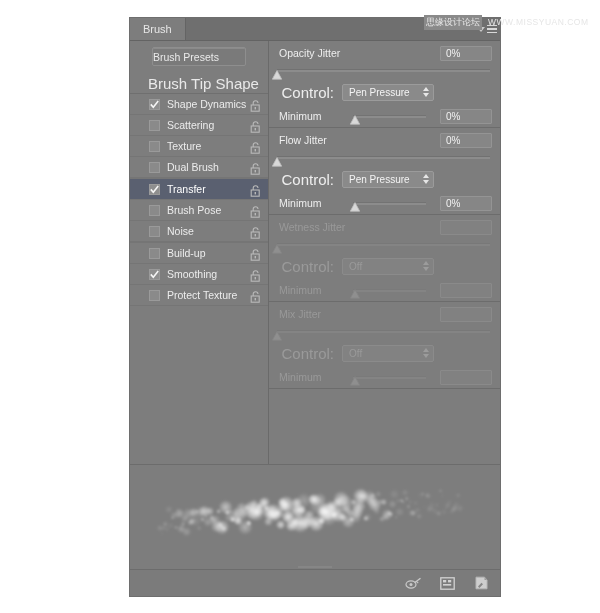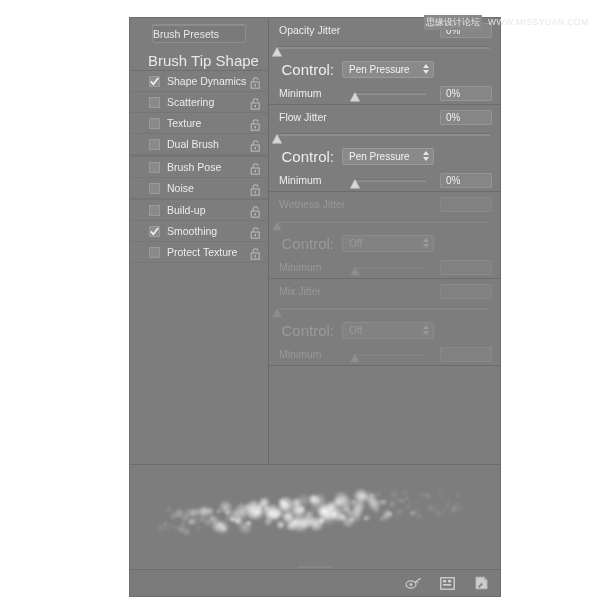--- a/index.html
+++ b/index.html
@@ -380,20 +380,34 @@
 </head>
 <body>
 
 <div id="watermark">
   <span class="wm-cn">思缘设计论坛</span>
   <span class="wm-en">WWW.MISSYUAN.COM</span>
 </div>
 
 <div id="panel">
 
+  <div class="tabbar">
+    <div class="tab">
+      <span>Brush</span>
+    </div>
+    <div class="tabbar-fill"></div>
+    <div class="panel-menu">
+      <span class="pm-tri"></span>
+      <span class="pm-lines">
+          <i></i>
+          <i></i>
+          <i></i>
+        </span>
+    </div>
+  </div>
 
   <div class="panel-body">
 
     <div class="col-left">
       <div class="presets-wrap">
         <div class="btn-presets">
           <span>Brush Presets</span>
         </div>
       </div>
       <div class="opt-head">
@@ -438,20 +452,33 @@
             <span class="opt-check"></span>
             <span class="opt-label">Dual Brush</span>
             <span class="opt-lock"><svg viewBox="0 0 11 12">
                 <rect x="1.2" y="5" width="8" height="6.2" fill="none" stroke="#b9b9b9" stroke-width="1.1"></rect>
                 <path d="M3.2 5 V3.1 a2.4 2.4 0 0 1 4.8 0" fill="none" stroke="#b9b9b9" stroke-width="1.1"></path>
                 <rect x="4.6" y="7" width="1.4" height="2.4" fill="#b9b9b9"></rect>
               </svg></span>
           </div>
           <div class="opt-sep"></div>
           <div class="opt-sep"></div>
+          <div class="opt-row selected">
+            <span class="opt-check checked">
+              <svg class="tick" viewBox="0 0 9 9">
+                <path d="M0.8 4.4 L3.3 7.2 L8.2 0.9" fill="none" stroke="#f5f5f5" stroke-width="1.6"></path>
+              </svg>
+            </span>
+            <span class="opt-label">Transfer</span>
+            <span class="opt-lock"><svg viewBox="0 0 11 12">
+                <rect x="1.2" y="5" width="8" height="6.2" fill="none" stroke="#b9b9b9" stroke-width="1.1"></rect>
+                <path d="M3.2 5 V3.1 a2.4 2.4 0 0 1 4.8 0" fill="none" stroke="#b9b9b9" stroke-width="1.1"></path>
+                <rect x="4.6" y="7" width="1.4" height="2.4" fill="#b9b9b9"></rect>
+              </svg></span>
+          </div>
           <div class="opt-sep"></div>
           <div class="opt-row">
             <span class="opt-check"></span>
             <span class="opt-label">Brush Pose</span>
             <span class="opt-lock"><svg viewBox="0 0 11 12">
                 <rect x="1.2" y="5" width="8" height="6.2" fill="none" stroke="#b9b9b9" stroke-width="1.1"></rect>
                 <path d="M3.2 5 V3.1 a2.4 2.4 0 0 1 4.8 0" fill="none" stroke="#b9b9b9" stroke-width="1.1"></path>
                 <rect x="4.6" y="7" width="1.4" height="2.4" fill="#b9b9b9"></rect>
               </svg></span>
           </div>

